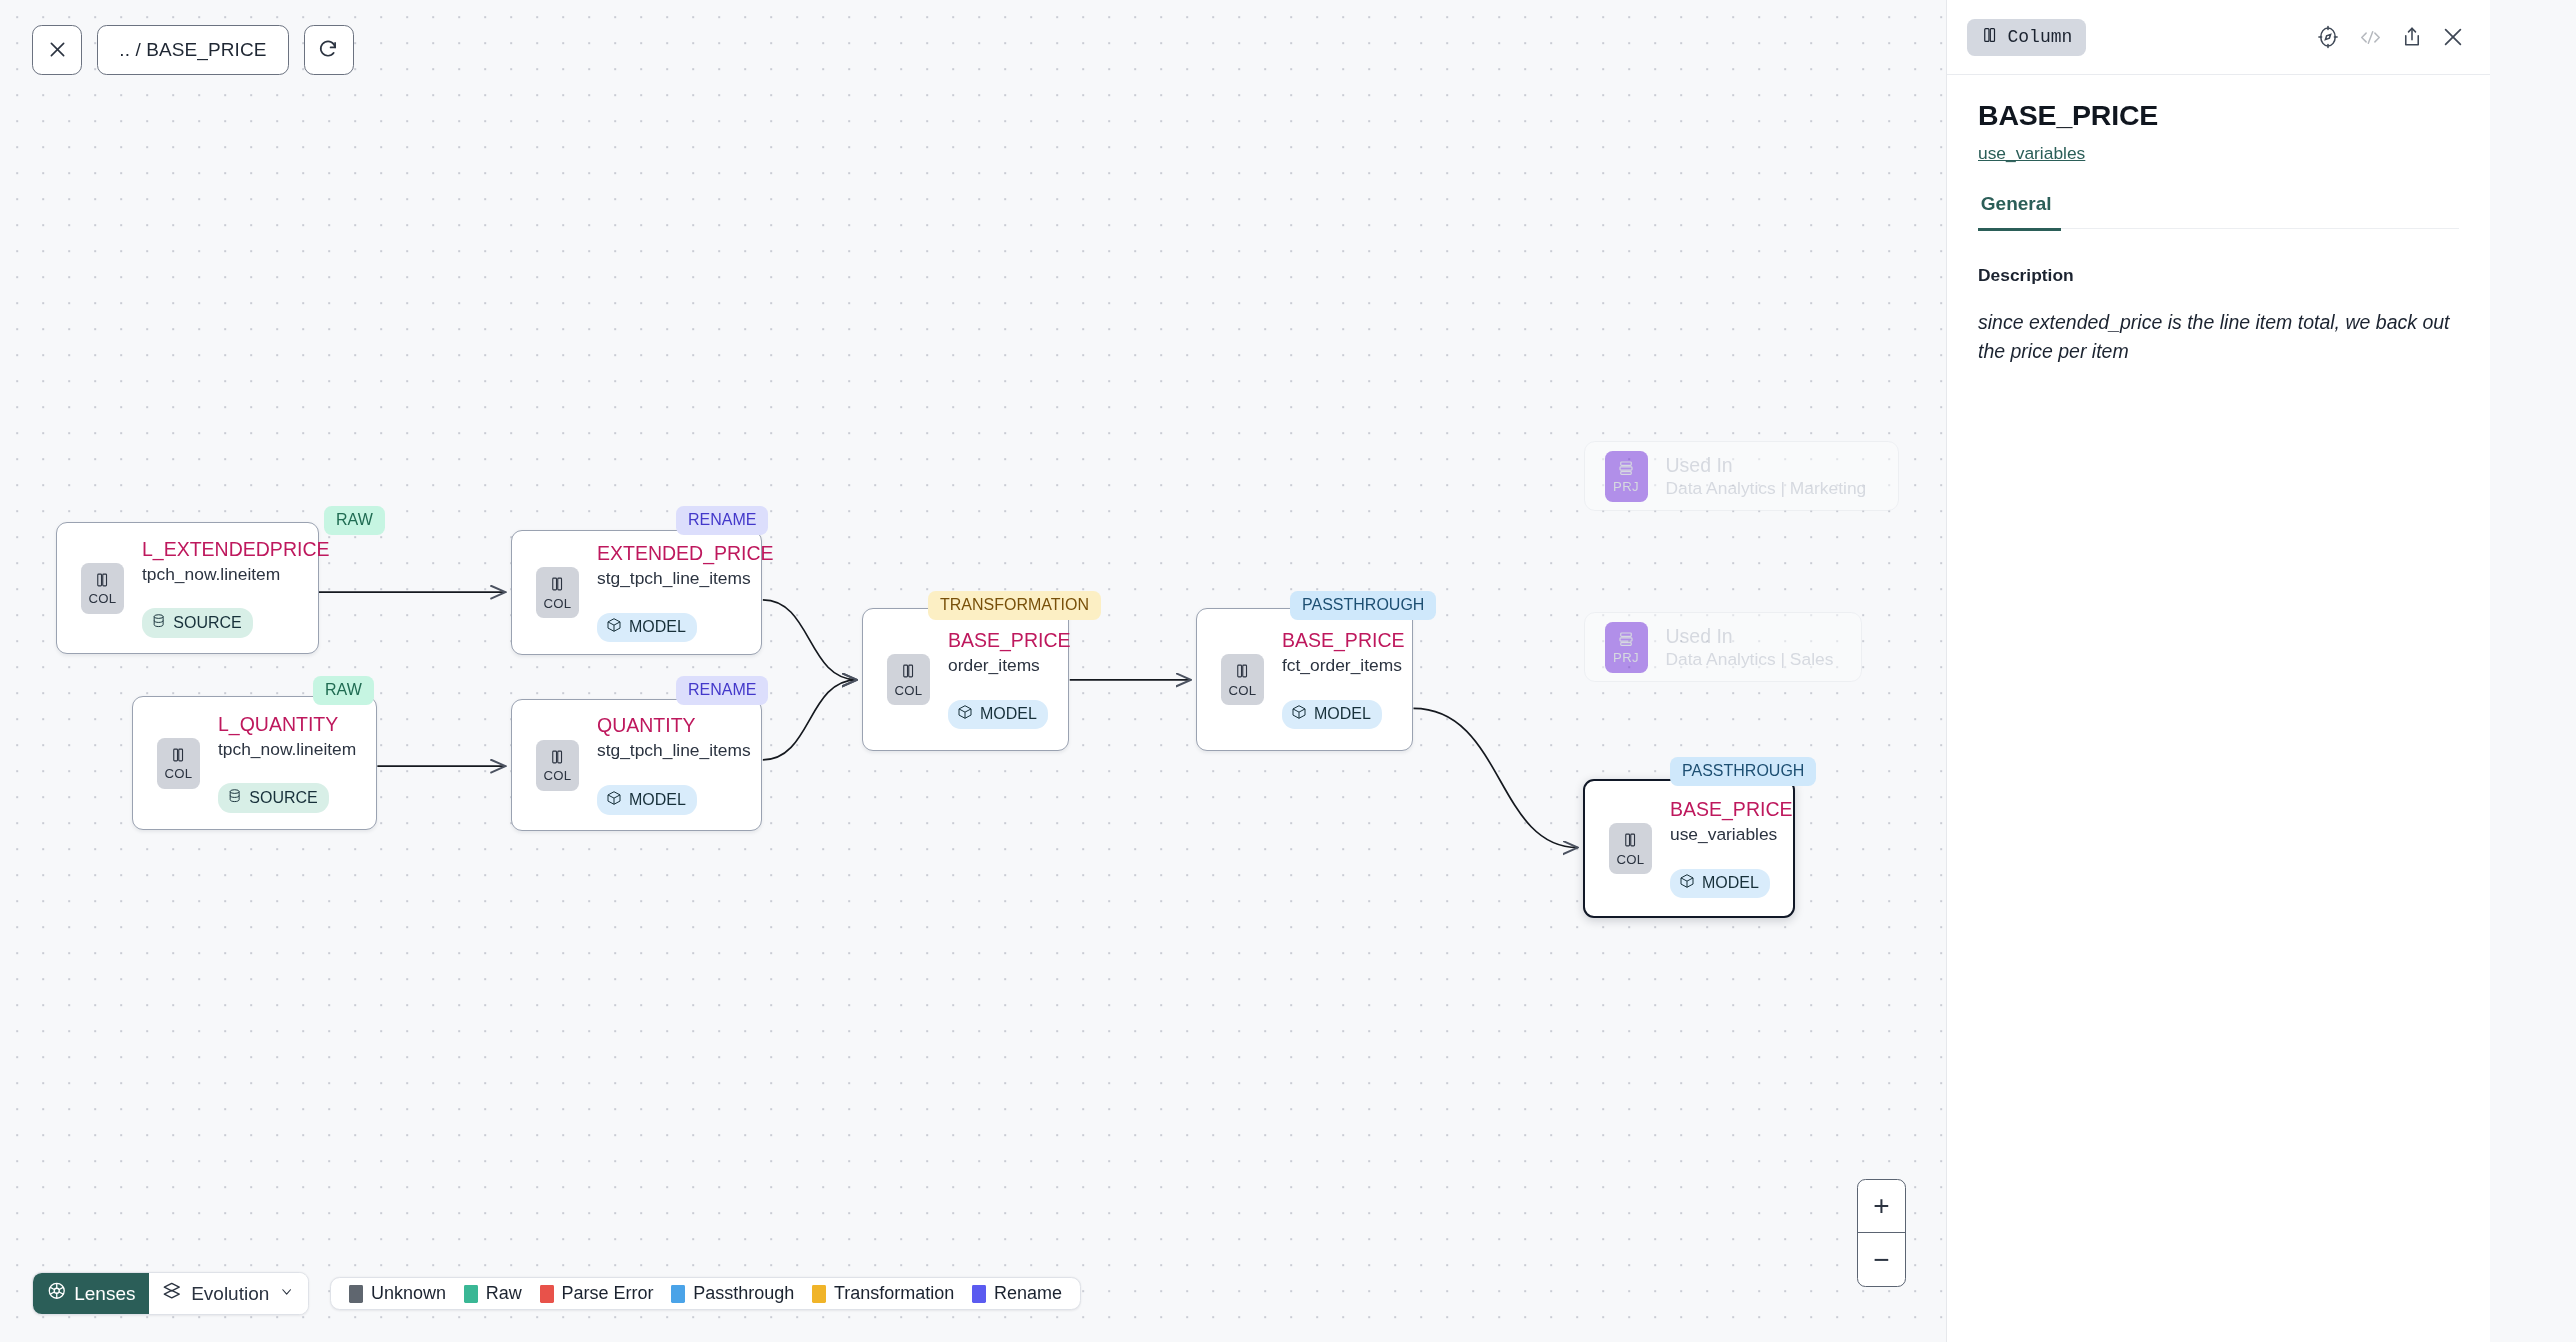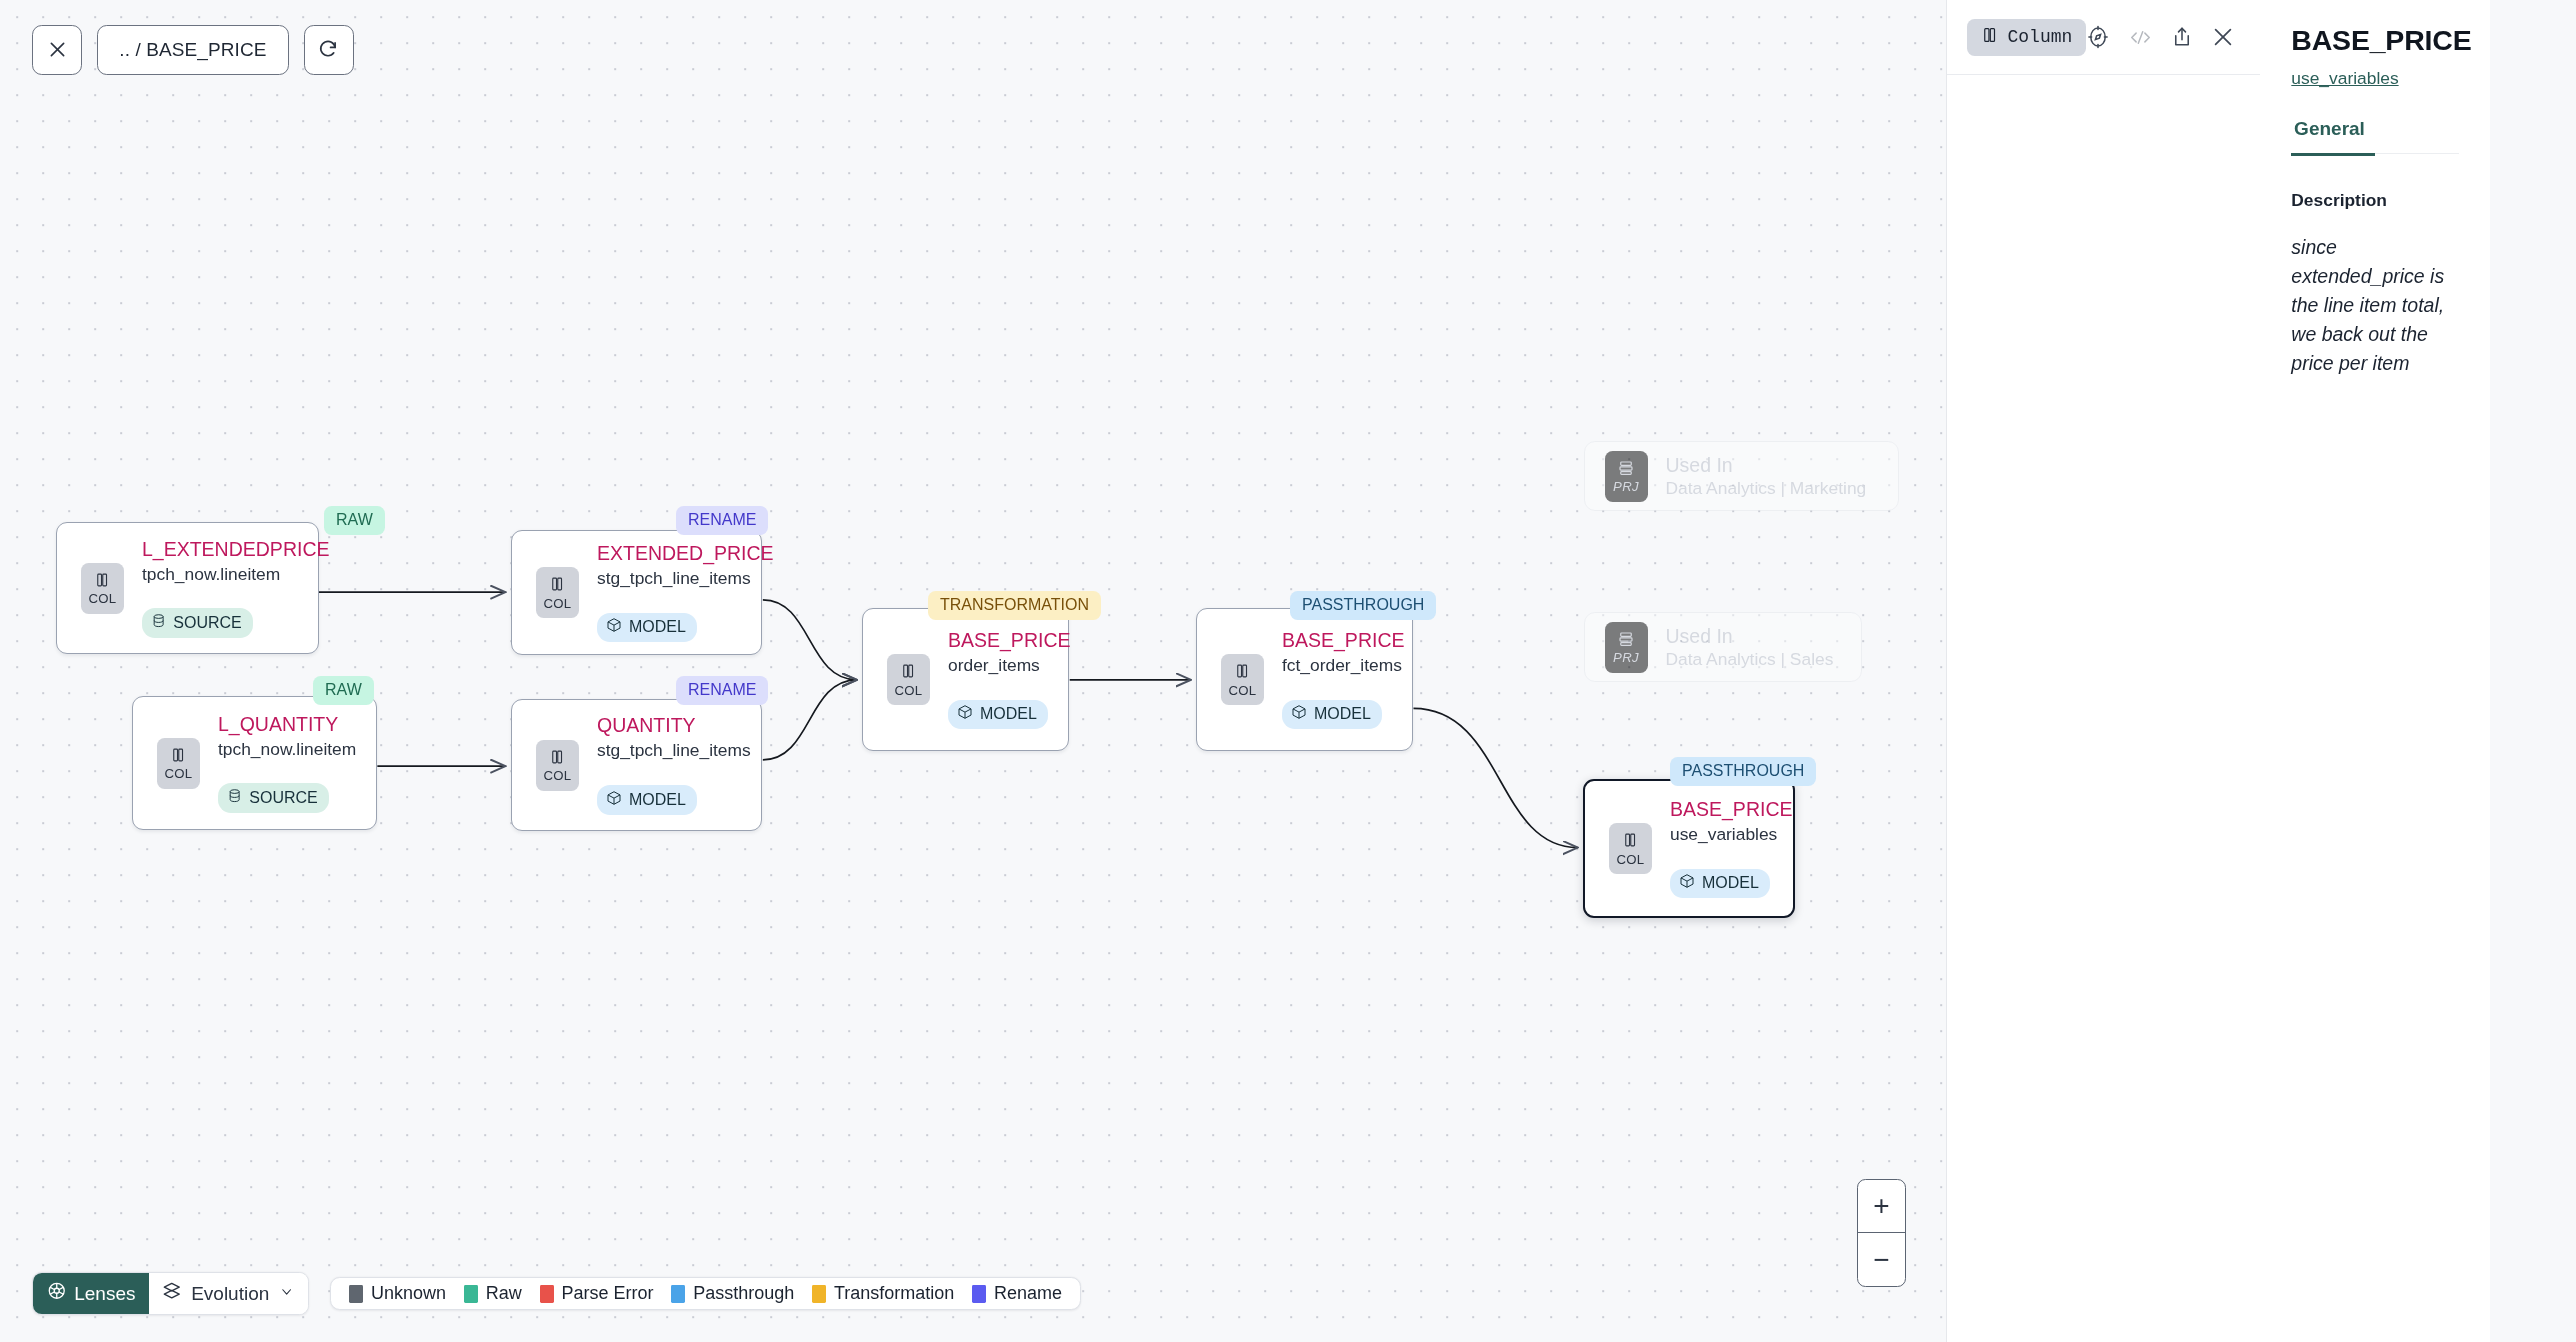--- a/index.html
+++ b/index.html
@@ -68,21 +68,21 @@
   }
   .tag.raw { background: #c6f5e2; color: #1f6b52; }
   .tag.rename { background: #dcdefc; color: #4338ca; }
   .tag.transformation { background: #fcefc4; color: #78500a; }
   .tag.passthrough { background: #cfe8fb; color: #1d4f72; }
 
   
   .node.ghost {
     border: 1.5px solid #e4e7ec; box-shadow: none; opacity: .5; background:#fbfcfd;
   }
-  .node.ghost .colbox { background: #000000; font-style: italic; }
+  .node.ghost .colbox { background: #6d28d9; }
   .node.ghost .colbox .lbl,
   .node.ghost .n-title,
   .node.ghost .n-sub { color: #b6bcc7; }
 
   svg.edges { position: absolute; inset: 0; width: 1946px; height: 1343px; z-index: 5; pointer-events: none;}
 
   
   .zoomctl {
     position: absolute; right: 40px; bottom: 56px; width: 49px;
     background: #fff; border: 1.5px solid #5b6472; border-radius: 8.4px;
@@ -114,21 +114,21 @@
     border: 1px solid #dfe2e8; border-radius: 9.7px; background: #fff;
     padding: 0 18px; box-shadow: 0 0.7px 2.1px rgba(20,25,40,.08);
   }
   .legend .li { display: flex; align-items: center; gap: 7.7px; font-size: 18px; color: #1b2330; white-space: nowrap;}
   .legend .sw { width: 14px; height: 18px; border-radius: 1.4px; flex: none; }
 
   
   #panel {
     width: 544px; height: 1343px; background: #fff; flex: none;
     border-left: 1px solid #e6e8ec;
-    display: flex; 
+    display: flex; flex-direction: column;
   }
   .p-head {
     height: 75px; display: flex; align-items: center; justify-content: space-between;
     padding: 0 25px 0 19.5px; border-bottom: 1px solid #e9ebef; flex: none;
   }
   .p-kind {
     display: inline-flex; align-items: center; gap: 9px;
     background: #d4d8e0; color: #1b2330; border-radius: 7.7px;
     padding: 7px 14px; font-family: "Liberation Mono", monospace; font-size: 18px;
   }

